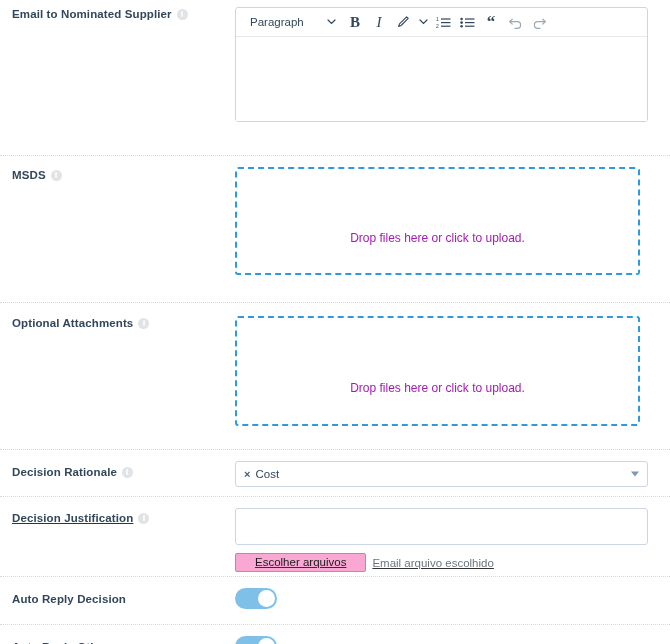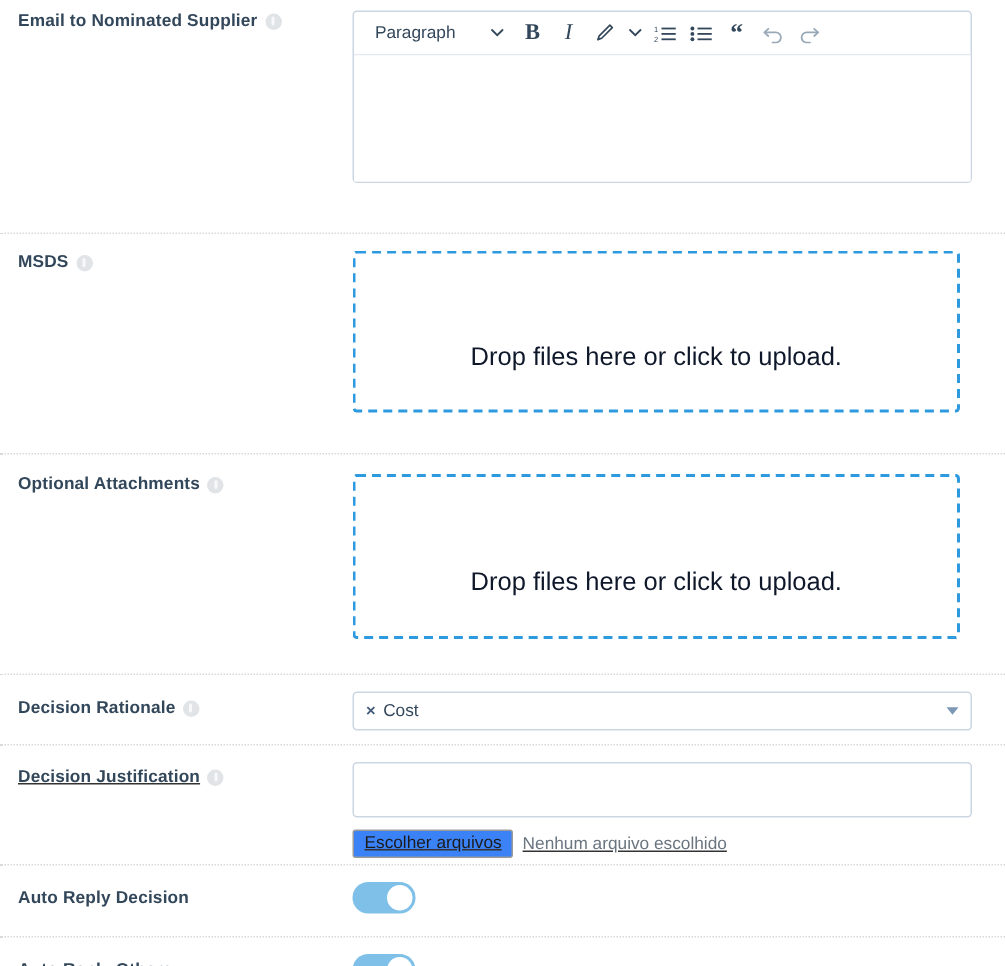--- a/index.html
+++ b/index.html
@@ -131,22 +131,22 @@
   
   .dropzone {
     border: 2px dashed #2d9ae0;
     border-radius: 3px;
     display: flex;
     align-items: center;
     justify-content: center;
     background: #ffffff;
   }
   .dropzone-text {
-    font-size: 17px;
-    color: #0f172a;
+    font-size: 12px;
+    color: #a21caf;
     margin-top: 34px;
   }
   .dz-msds { width: 405px; height: 108px; }
   .dz-opt  { width: 405px; height: 110px; }
 
   
   .multiselect {
     width: 413px;
     height: 26px;
     border: 1px solid #cbd6e2;
@@ -196,24 +196,24 @@
   .file-row {
     margin-top: 8px;
     display: flex;
     align-items: center;
     gap: 6px;
   }
   .file-button {
     font-family: "Liberation Sans", sans-serif;
     font-size: 11.5px;
     color: #1b1b1b;
-    background: #3b82f6;
+    background: #f9a8d4;
     border: 1px solid #9a9a9a;
     border-radius: 2px;
-    padding: 2px 7px;
+    padding: 2px 19px;
     line-height: 13px;
     cursor: pointer;
   }
   .file-status {
     font-size: 11.5px;
     color: #6a7580;
   }
 
   
   .toggle {
@@ -364,21 +364,21 @@
   <div class="row" style="height:80px; padding-top:12px;text-decoration:underline;">
     <div class="divider"></div>
     <div class="label-cell" style="padding-top:3px;">
       <span class="label-text">Decision Justification</span>
       <span class="info-icon"></span>
     </div>
     <div class="field-cell">
       <div class="justify-area"></div>
       <div class="file-row">
         <span class="file-button">Escolher arquivos</span>
-        <span class="file-status">Nenhum arquivo escolhido</span>
+        <span class="file-status">Email arquivo escolhido</span>
       </div>
     </div>
   </div>
 
   <div class="row" style="height:48px; padding-top:12px;">
     <div class="divider"></div>
     <div class="label-cell" style="padding-top:4px;">
       <span class="label-text">Auto Reply Decision</span>
     </div>
     <div class="field-cell">

